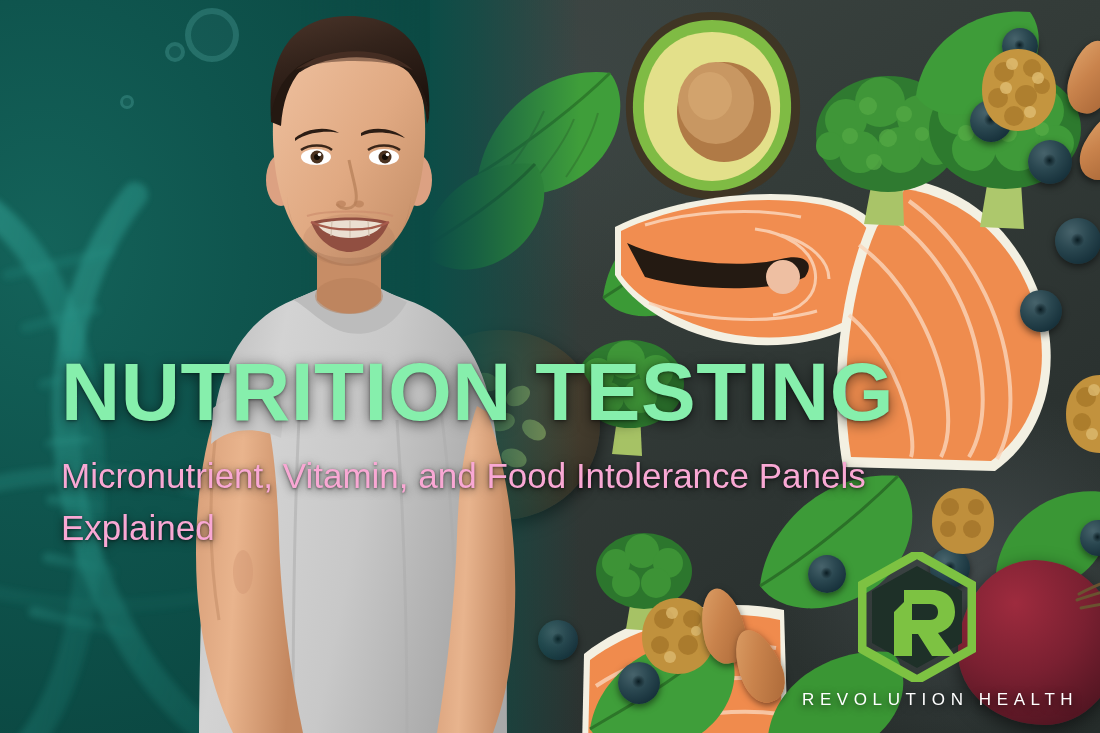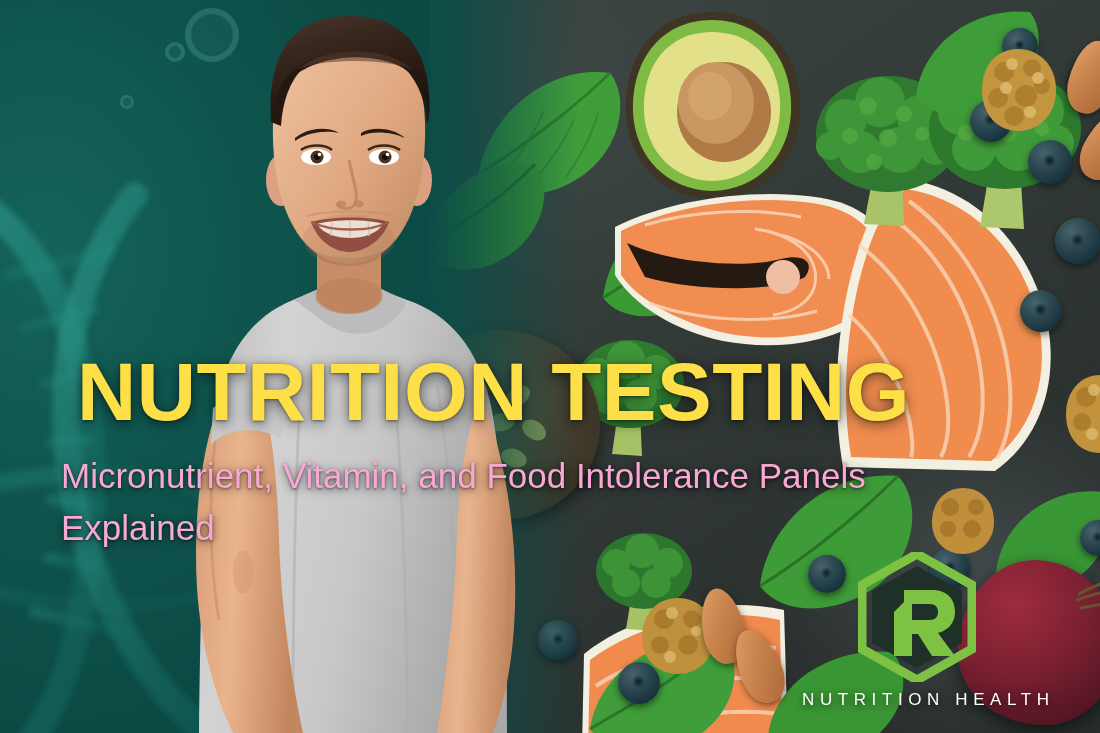--- a/index.html
+++ b/index.html
@@ -100,24 +100,23 @@
     background:radial-gradient(circle at 36% 26%, #9e2b3e 0%, #7a2031 45%, #4e1420 85%, #350d16 100%);
     box-shadow:0 6px 18px rgba(0,0,0,.55);
   }
 
   
   .man { position:absolute; left:175px; top:0; width:370px; height:733px; }
 
   
   .text-block { position:absolute; left:61px; top:352px; width:1000px; z-index:40; }
   .headline {
-    font-size:82px; font-weight:bold; color:#fde047;
+    font-size:82px; font-weight:bold; color:#86efac;
     letter-spacing:0.5px; line-height:80px; white-space:nowrap;
     text-shadow:0 3px 14px rgba(0,0,0,.55), 0 1px 3px rgba(0,0,0,.45);
-    margin-left:16px;
   }
   .subhead {
     margin-top:18px;
     font-size:35px; font-weight:normal; color:#f9a8d4;
     line-height:52px; max-width:900px;
     text-shadow:0 2px 10px rgba(0,0,0,.6), 0 1px 3px rgba(0,0,0,.5);
   }
 
   
   .logo-block { position:absolute; left:797px; top:552px; width:240px; z-index:45; text-align:center; }
@@ -510,16 +509,16 @@
 
   <div class="logo-block">
     <div class="logo-hex">
       <svg viewBox="0 0 118 130" style="width:118px;height:130px;">
         <polygon points="59,2 114,33 114,97 59,128 4,97 4,33" fill="none" stroke="#7dc242" stroke-width="9"></polygon>
         <polygon points="59,14 104,39 104,91 59,116 14,91 14,39" fill="#1e3028"></polygon>
         <path d="M36 38 L 74 38 C 90 38, 97 48, 97 60 C 97 70, 91 78, 80 81 L 97 104 L 74 104 L 60 82 L 54 82 L 54 104 L 36 104 L 36 60 L 46 50 L 46 38 Z
                  M 54 52 L 54 68 L 72 68 C 78 68, 80 64, 80 60 C 80 56, 78 52, 72 52 Z" fill="#7dc242"></path>
       </svg>
     </div>
-    <div class="logo-word">NUTRITION HEALTH</div>
+    <div class="logo-word">REVOLUTION HEALTH</div>
   </div>
 
 </div>
 
 </body></html>

